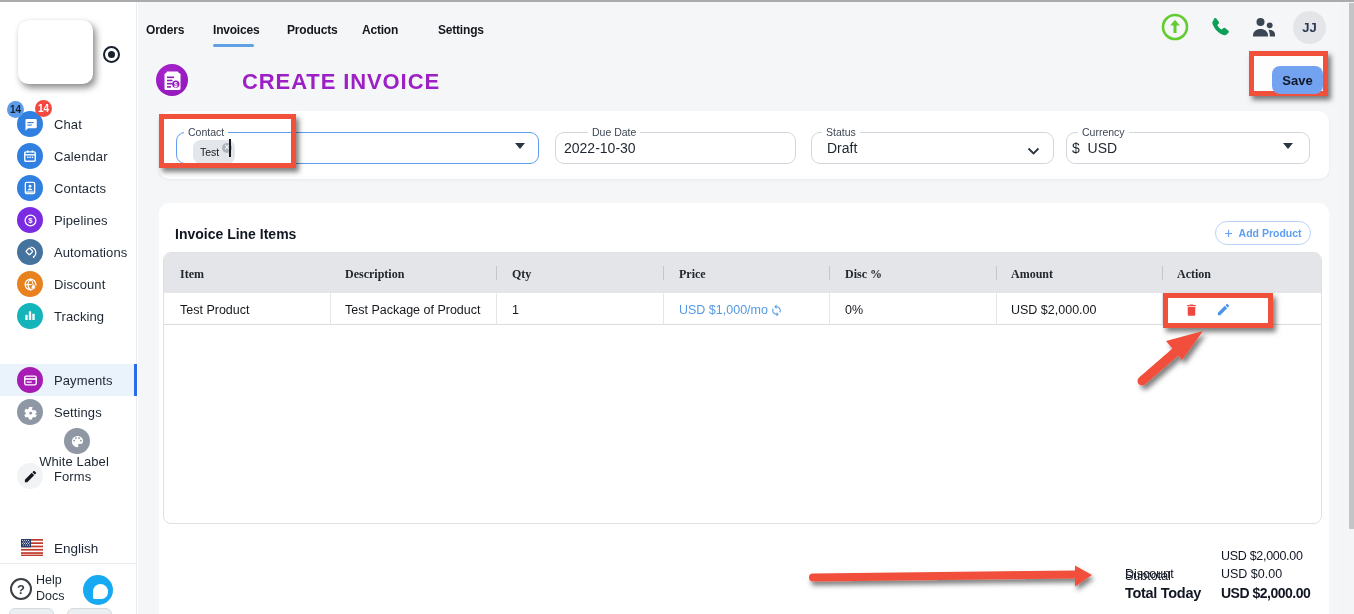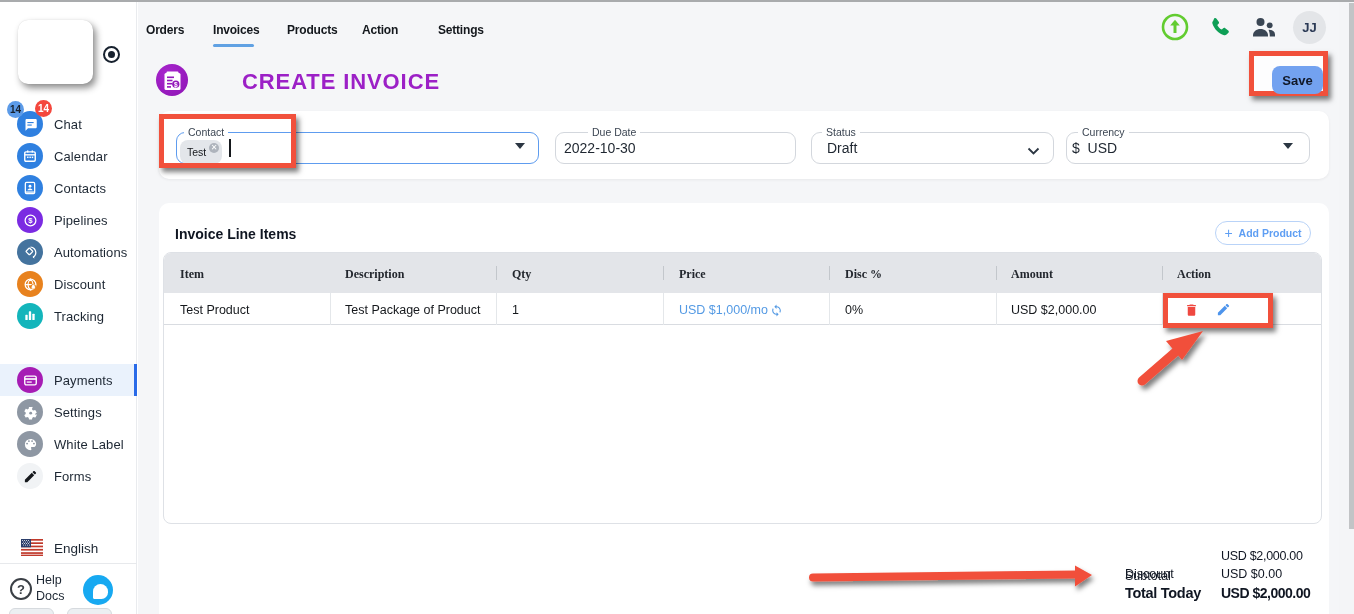--- a/index.html
+++ b/index.html
@@ -42,21 +42,21 @@
   #titleico { left:156px; top:64px; width:32px; height:32px; border-radius:50%;
               background:radial-gradient(circle at 35% 30%, #a826cd, #8d14b4); display:flex; align-items:center; justify-content:center; }
   #title { left:202px; top:69px; font-size:22px; font-weight:800; color:#9c20c6; letter-spacing:0.9px;margin-left:40px; }
   
   #formcard { left:159px; top:111px; width:1170px; height:68px; background:#fff; border-radius:10px;
               box-shadow:0 1px 3px rgba(0,0,0,0.06); }
   .finput { top:132px; height:32px; background:#fff; border:1.5px solid #d3d7dd; border-radius:9px; }
   .flabel { top:126px; font-size:10.5px; color:#3c4653; background:#fff; padding:0 4px; z-index:3; }
   .fval { top:140px; font-size:14px; color:#1e2630; }
   #contact-input { left:176px; width:363px; border-color:#5e9cef; }
-  .chip { left:180px; top:140px; width:42px; height:24px; background:#e3e6ea; border-radius:8px;
+  .chip { left:193px; top:140px; width:42px; height:24px; background:#e3e6ea; border-radius:8px;
           font-size:10.5px; color:#15181c; display:flex; align-items:center; padding-left:7px; }
   .chipx { position:absolute; right:3px; top:3px; width:10px; height:10px; background:#aeb4bc; border-radius:50%;
            color:#fff; font-size:8px; line-height:10px; text-align:center; }
   #cursor { left:229px; top:139px; width:1.5px; height:18px; background:#15181c; }
   .caret { width:0; height:0; border-left:5.5px solid transparent; border-right:5.5px solid transparent;
            border-top:6px solid #2b3642; }
   
   #panel { left:159px; top:203px; width:1170px; height:411px; background:#fff; border-radius:10px 10px 0 0; }
   #lih { left:175px; top:226px; font-size:14px; font-weight:bold; color:#101622; }
   #addbtn { left:1215px; top:221px; width:96px; height:24px; border:1px solid #b9d3f8; border-radius:12px;
@@ -181,21 +181,21 @@
   </div>
   <div class="abs mitem" style="top:394px;">
     <div class="mico" style="background:#8e97a3;">
       <svg width="15" height="15" viewBox="0 0 24 24" fill="#fff">
           <path d="M12 8.2a3.8 3.8 0 1 0 0 7.6 3.8 3.8 0 0 0 0-7.6zm9.4 5.3l-2.1 1.6c.05-.36.1-.72.1-1.1s-.05-.74-.1-1.1l2.1-1.6c.2-.15.25-.42.12-.64l-2-3.46c-.12-.22-.39-.3-.61-.22l-2.45 1a7.3 7.3 0 0 0-1.9-1.1l-.37-2.6A.49.49 0 0 0 13.7 2h-4c-.25 0-.46.18-.5.42l-.37 2.6c-.68.28-1.3.66-1.9 1.1l-2.45-1c-.22-.08-.49 0-.61.22l-2 3.46c-.13.22-.08.49.12.64l2.1 1.6c-.05.36-.1.72-.1 1.1s.05.74.1 1.1l-2.1 1.6c-.2.15-.25.42-.12.64l2 3.46c.12.22.39.3.61.22l2.45-1c.6.44 1.22.82 1.9 1.1l.37 2.6c.04.24.25.42.5.42h4c.25 0 .46-.18.5-.42l.37-2.6c.68-.28 1.3-.66 1.9-1.1l2.45 1c.22.08.49 0 .61-.22l2-3.46c.13-.22.08-.49-.12-.64z" transform="translate(0.3,1)"></path>
           <circle cx="12.3" cy="13" r="2.3" fill="#8e97a3"></circle>
         </svg>
     </div>
       <div class="mtxt">Settings</div>
   </div>
-  <div class="abs mitem" style="top:426px;">
+  <div class="abs mitem" style="top:426px;flex-direction:column;">
     <div class="mico" style="background:#8e97a3;">
       <svg width="15" height="15" viewBox="0 0 24 24" fill="#fff">
           <path d="M12 3a9 9 0 0 0 0 18c.83 0 1.5-.67 1.5-1.5 0-.39-.15-.74-.39-1.01-.23-.26-.38-.61-.38-.99 0-.83.67-1.5 1.5-1.5H16a5 5 0 0 0 5-5c0-4.42-4.03-8-9-8zm-5.5 9a1.5 1.5 0 1 1 0-3 1.5 1.5 0 0 1 0 3zm3-4a1.5 1.5 0 1 1 0-3 1.5 1.5 0 0 1 0 3zm5 0a1.5 1.5 0 1 1 0-3 1.5 1.5 0 0 1 0 3zm3 4a1.5 1.5 0 1 1 0-3 1.5 1.5 0 0 1 0 3z"></path>
         </svg>
     </div>
       <div class="mtxt">White Label</div>
   </div>
   <div class="abs mitem" style="top:458px;">
     <div class="mico" style="background:#f1f3f5;">
       <svg width="15" height="15" viewBox="0 0 24 24" fill="#15181c">

